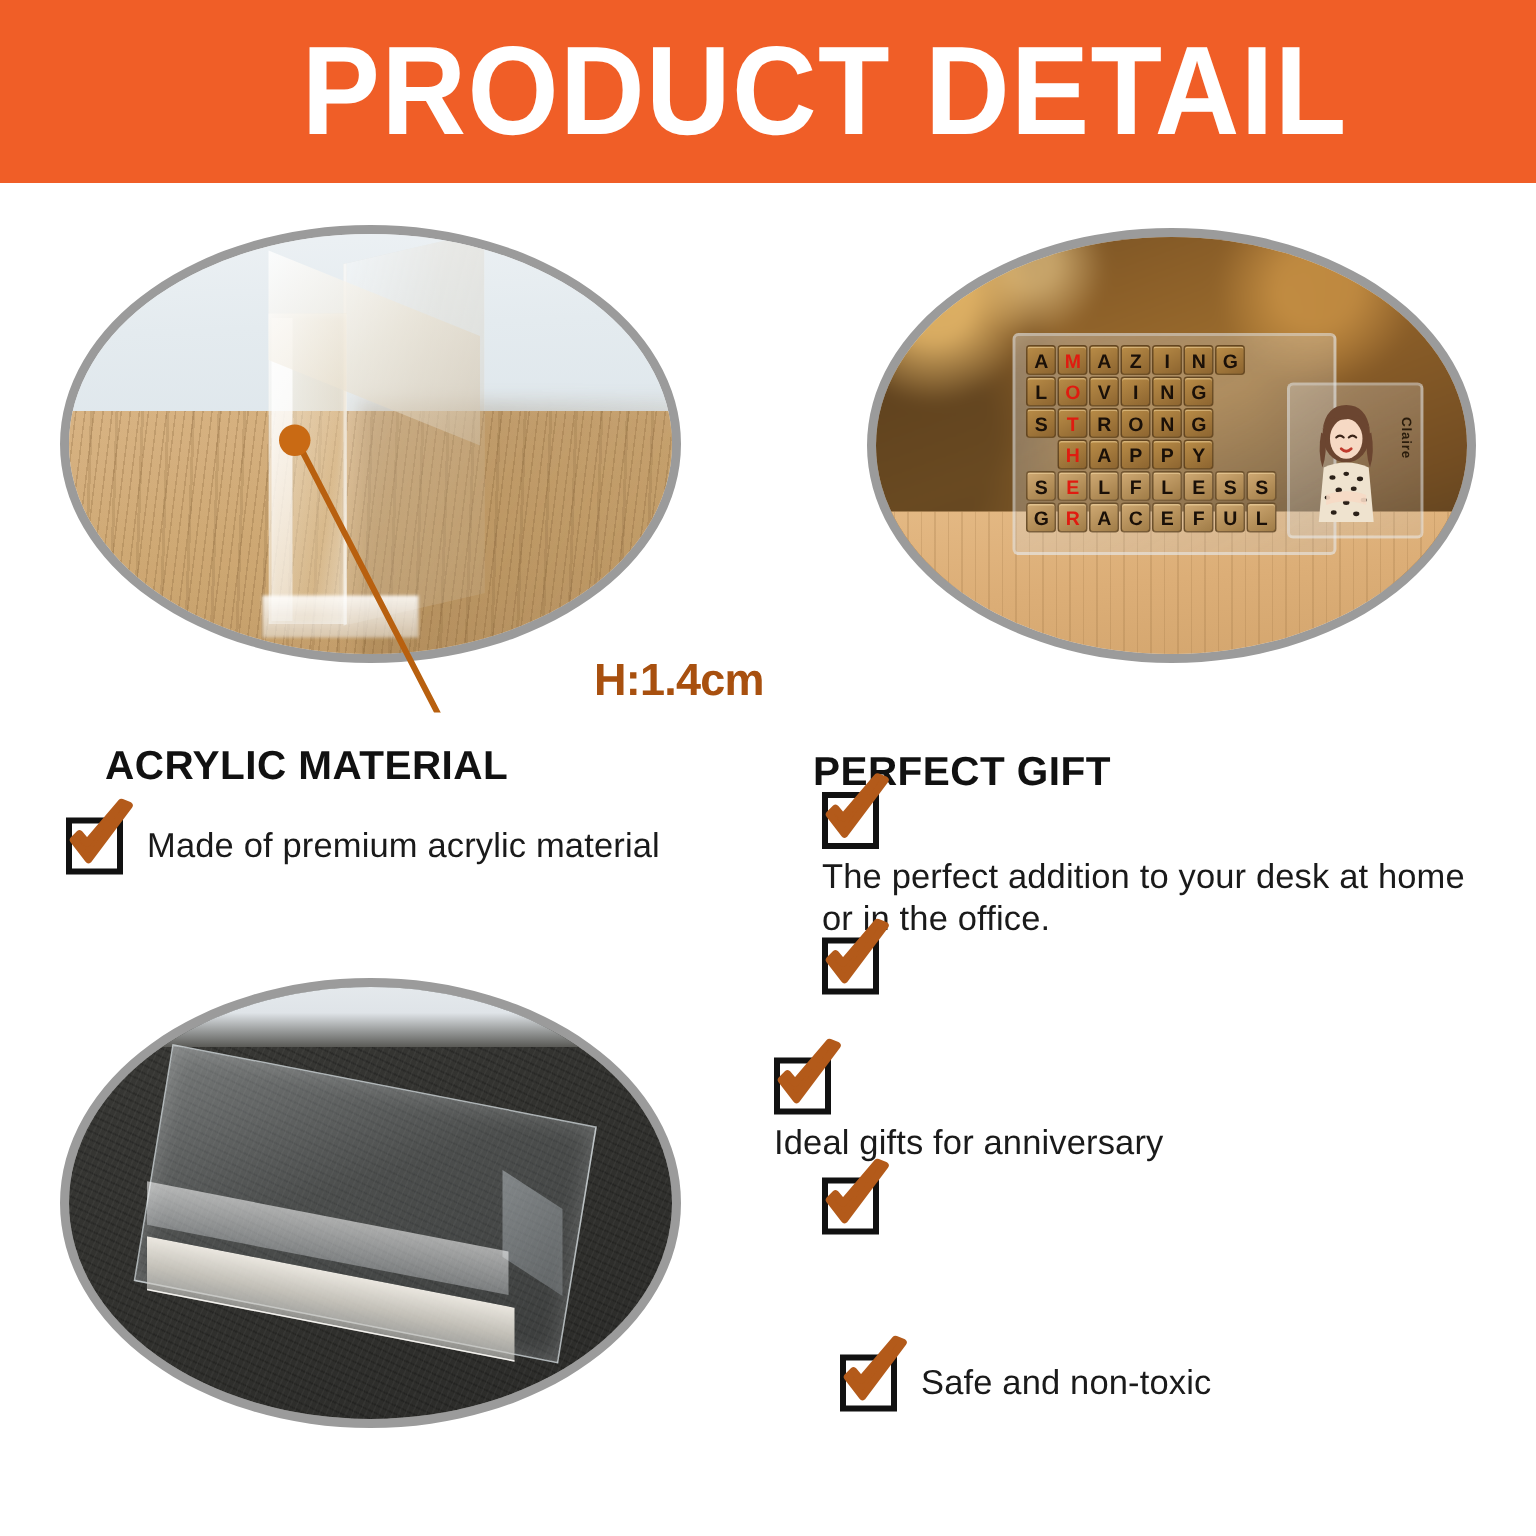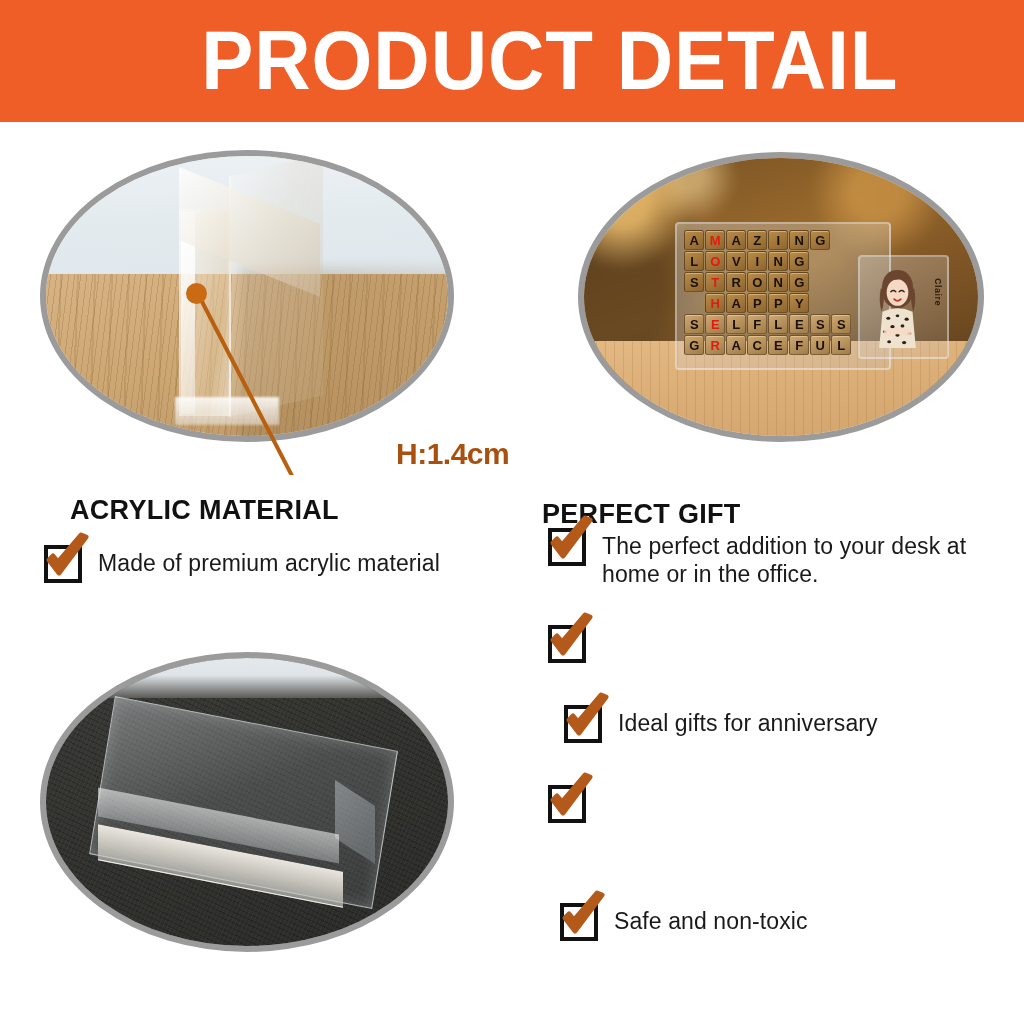--- a/index.html
+++ b/index.html
@@ -323,23 +323,23 @@
   }
   .bullet-text {
     font-size: 23px;
     line-height: 28px;
     color: #1a1a1a;
     letter-spacing: 0.1px;
     padding-top: 4px;
   }
 
   #bullet-acrylic-0 { left: 44px;  top: 545px; width: 470px; }
-  #bullet-gift-0    { left: 548px; top: 528px; width: 452px; }
+  #bullet-gift-0    { left: 548px; top: 528px; width: 452px; flex-direction: column; }
   #bullet-gift-1    { left: 548px; top: 625px; width: 452px; }
-  #bullet-gift-2    { left: 564px; top: 705px; width: 452px; }
+  #bullet-gift-2    { left: 516px; top: 705px; width: 452px; flex-direction: column; }
   #bullet-gift-3    { left: 548px; top: 785px; width: 452px; }
   #bullet-gift-4    { left: 548px; top: 903px; width: 452px; padding-left: 12px; }
 </style>
 </head>
 <body>
 
 <div id="header-banner">
   <div id="header-title">PRODUCT DETAIL</div>
 </div>
 

